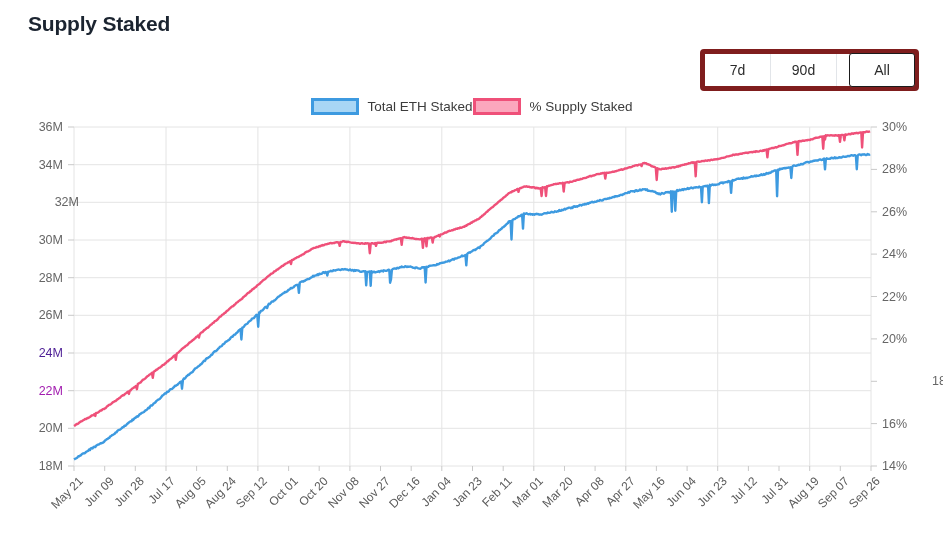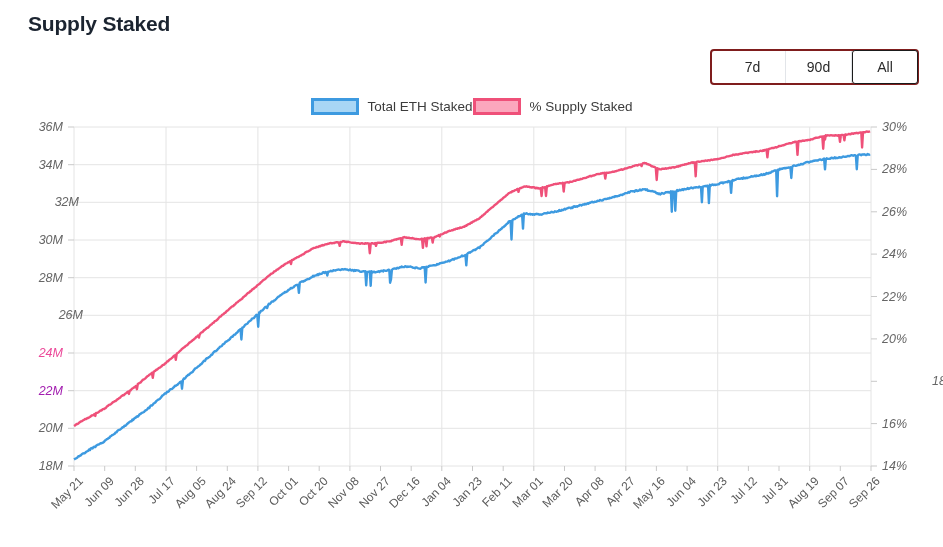--- a/index.html
+++ b/index.html
@@ -9,48 +9,48 @@
     color:#333;overflow:hidden;position:relative;
   }
   #page-title{
     position:absolute;left:28px;top:12px;
     font-size:21px;font-weight:bold;color:#1b2430;
     letter-spacing:-0.2px;
   }
   
   #range-group{
     position:absolute;right:24px;top:49px;
-    display:flex;border:2px solid #7f1d1d;border-radius:4px;
-    background:#fff;overflow:visible;height:32px;padding-left:8px;
+    display:flex;border:5px solid #7f1d1d;border-radius:4px;
+    background:#fff;overflow:visible;height:32px;
   }
   .range-btn{
     width:66px;height:32px;line-height:32px;text-align:center;
     font-size:14px;color:#2b2b2b;background:#fff;
     border-right:1px solid #e2e5e9;box-sizing:border-box;
     cursor:pointer;user-select:none;
   }
   .range-btn:first-child{border-radius:4px 0 0 4px;}
   .range-btn:last-child{border-right:none;border-radius:0 4px 4px 0;}
   .range-btn.selected{
     border:1px solid #1b1b1b;border-radius:3px;
-    position:relative;z-index:2;margin:-1px -1px -1px 0;
+    position:relative;z-index:2;margin:-1px -1px -1px 12px;
     height:34px;line-height:32px;
   }
   
   #legend{
     position:absolute;left:0;right:0;top:98px;
     display:flex;justify-content:center;align-items:center;
   }
   .legend-item{display:flex;align-items:center;gap:9px;cursor:pointer;}
   .legend-swatch{width:48px;height:17px;box-sizing:border-box;border-width:3px;border-style:solid;}
   .legend-label{font-size:13.5px;color:#3c3c3c;}
   
   #chart-area{position:absolute;left:0;top:0;width:943px;height:547px;}
   .axis-label{
-    position:absolute;font-size:12.5px;color:#666;white-space:nowrap;font-style:italic;
+    position:absolute;font-size:12.5px;color:#666;white-space:nowrap;
   }
   .y-left{right:0;text-align:right;transform:translateY(-50%);}
   .y-right{left:0;text-align:left;transform:translateY(-50%);}
   .x-tick{
     position:absolute;font-size:12px;color:#5b5b5b;white-space:nowrap;
     transform-origin:right top;transform:rotate(-45deg);
     text-align:right;
   }
 </style>
 </head>
@@ -143,22 +143,22 @@
       <line x1="871" y1="211.8" x2="877" y2="211.8" stroke="#c9c9c9" stroke-width="1"></line>
       <line x1="871" y1="169.4" x2="877" y2="169.4" stroke="#c9c9c9" stroke-width="1"></line>
       <line x1="871" y1="127.0" x2="877" y2="127.0" stroke="#c9c9c9" stroke-width="1"></line>
       <path d="M74.0,426.1L74.9,425.5L75.8,424.7L76.7,424.0L77.5,424.1L78.4,423.5L79.3,422.5L80.2,421.9L81.1,421.4L82.0,421.2L82.9,420.4L83.7,420.0L84.6,419.4L85.5,418.9L86.4,419.0L87.3,417.9L88.2,418.0L89.1,417.4L89.9,417.0L90.8,416.3L91.7,415.5L92.6,415.3L93.5,415.0L94.4,414.0L95.3,415.9L96.1,413.0L97.0,412.9L97.9,412.6L98.8,412.0L99.7,411.1L100.6,410.5L101.5,410.6L102.3,409.5L103.2,409.0L104.1,409.1L105.0,408.4L105.9,407.9L106.8,406.6L107.7,406.0L108.5,405.3L109.4,404.6L110.3,404.6L111.2,403.9L112.1,403.0L113.0,402.2L113.8,401.9L114.7,401.2L115.6,401.0L116.5,400.3L117.4,399.2L118.3,399.0L119.2,398.0L120.0,397.9L120.9,396.6L121.8,395.9L122.7,395.3L123.6,395.3L124.5,394.5L125.4,393.5L126.2,393.2L127.1,392.3L128.0,391.6L128.9,393.9L129.8,390.7L130.7,390.3L131.6,389.1L132.4,388.5L133.3,388.0L134.2,387.3L135.1,386.9L136.0,385.9L136.9,389.2L137.8,384.1L138.6,383.6L139.5,382.8L140.4,382.6L141.3,381.6L142.2,380.5L143.1,379.7L144.0,379.3L144.8,378.8L145.7,378.1L146.6,377.0L147.5,376.2L148.4,375.7L149.3,374.7L150.2,374.2L151.0,373.6L151.9,372.8L152.8,377.7L153.7,371.8L154.6,371.1L155.5,370.6L156.4,369.7L157.2,369.5L158.1,368.7L159.0,367.8L159.9,367.6L160.8,366.8L161.7,366.2L162.6,365.1L163.4,364.8L164.3,364.5L165.2,363.3L166.1,363.0L167.0,361.5L167.9,361.4L168.8,360.4L169.6,359.5L170.5,359.1L171.4,358.4L172.3,357.6L173.2,356.7L174.1,355.8L175.0,355.2L175.8,359.7L176.7,353.7L177.6,353.1L178.5,352.4L179.4,351.5L180.3,350.6L181.2,349.8L182.0,348.9L182.9,348.2L183.8,347.6L184.7,347.0L185.6,345.9L186.5,345.6L187.4,345.0L188.2,344.0L189.1,342.9L190.0,342.4L190.9,341.7L191.8,341.1L192.7,340.1L193.6,339.7L194.4,338.8L195.3,338.2L196.2,336.9L197.1,336.6L198.0,335.4L198.9,337.6L199.7,334.5L200.6,333.1L201.5,332.4L202.4,332.1L203.3,331.1L204.2,330.1L205.1,329.6L205.9,329.1L206.8,328.0L207.7,327.8L208.6,327.0L209.5,326.0L210.4,325.1L211.3,324.5L212.1,323.8L213.0,322.8L213.9,322.5L214.8,321.1L215.7,320.9L216.6,320.3L217.5,319.5L218.3,318.6L219.2,317.4L220.1,316.6L221.0,316.3L221.9,315.1L222.8,314.5L223.7,314.0L224.5,312.9L225.4,312.8L226.3,311.5L227.2,310.8L228.1,310.2L229.0,309.2L229.9,308.4L230.7,307.6L231.6,306.8L232.5,306.3L233.4,306.0L234.3,304.8L235.2,304.4L236.1,303.1L236.9,302.6L237.8,302.0L238.7,301.0L239.6,300.5L240.5,299.8L241.4,299.2L242.3,298.5L243.1,297.3L244.0,296.7L244.9,295.9L245.8,295.4L246.7,294.2L247.6,293.3L248.5,292.6L249.3,292.5L250.2,291.2L251.1,291.0L252.0,289.6L252.9,289.1L253.8,288.6L254.7,287.6L255.5,287.2L256.4,286.5L257.3,285.3L258.2,284.8L259.1,284.1L260.0,283.5L260.9,282.2L261.7,281.7L262.6,280.7L263.5,280.1L264.4,279.5L265.3,278.9L266.2,278.1L267.1,276.9L267.9,276.4L268.8,275.6L269.7,275.3L270.6,274.1L271.5,273.6L272.4,273.4L273.3,272.7L274.1,271.5L275.0,271.3L275.9,270.7L276.8,269.6L277.7,269.5L278.6,268.7L279.4,268.1L280.3,267.5L281.2,266.8L282.1,265.9L283.0,265.9L283.9,264.9L284.8,264.4L285.6,263.6L286.5,263.4L287.4,263.0L288.3,262.2L289.2,262.0L290.1,261.2L291.0,264.0L291.8,260.2L292.7,259.8L293.6,259.5L294.5,258.8L295.4,258.3L296.3,257.9L297.2,257.1L298.0,257.0L298.9,256.8L299.8,255.8L300.7,255.6L301.6,255.1L302.5,254.4L303.4,254.3L304.2,253.7L305.1,252.6L306.0,252.2L306.9,251.6L307.8,251.5L308.7,250.9L309.6,250.6L310.4,250.0L311.3,249.2L312.2,248.7L313.1,248.3L314.0,247.9L314.9,247.9L315.8,247.7L316.6,246.9L317.5,247.0L318.4,247.0L319.3,246.0L320.2,246.4L321.1,245.5L322.0,245.7L322.8,245.0L323.7,245.4L324.6,244.7L325.5,244.4L326.4,244.2L327.3,244.1L328.2,243.7L329.0,243.6L329.9,243.2L330.8,243.0L331.7,243.3L332.6,243.2L333.5,243.0L334.4,243.1L335.2,242.5L336.1,242.3L337.0,242.2L337.9,242.5L338.8,242.5L339.7,245.9L340.6,242.0L341.4,241.9L342.3,241.6L343.2,241.2L344.1,241.2L345.0,241.8L345.9,241.6L346.8,242.1L347.6,241.8L348.5,241.8L349.4,242.1L350.3,242.4L351.2,242.6L352.1,242.8L352.9,242.6L353.8,243.0L354.7,242.8L355.6,242.9L356.5,243.3L357.4,243.3L358.3,243.3L359.1,243.4L360.0,243.8L360.9,243.4L361.8,243.2L362.7,243.5L363.6,243.7L364.5,243.9L365.3,243.2L366.2,243.6L367.1,243.3L368.0,243.4L368.9,243.5L369.8,253.2L370.7,243.9L371.5,243.3L372.4,243.2L373.3,243.6L374.2,243.7L375.1,243.1L376.0,245.8L376.9,242.9L377.7,242.8L378.6,242.7L379.5,242.7L380.4,242.8L381.3,242.6L382.2,242.7L383.1,242.5L383.9,241.9L384.8,241.8L385.7,242.2L386.6,241.5L387.5,241.4L388.4,241.4L389.3,241.5L390.1,241.2L391.0,241.2L391.9,240.5L392.8,240.5L393.7,240.0L394.6,239.7L395.5,239.5L396.3,239.7L397.2,238.9L398.1,239.0L399.0,238.5L399.9,238.4L400.8,238.2L401.7,244.8L402.5,237.9L403.4,237.4L404.3,237.0L405.2,237.5L406.1,237.4L407.0,237.9L407.9,237.8L408.7,237.6L409.6,238.1L410.5,238.1L411.4,238.4L412.3,238.0L413.2,238.3L414.1,238.8L414.9,238.8L415.8,239.0L416.7,239.0L417.6,239.1L418.5,239.1L419.4,239.4L420.3,239.4L421.1,239.0L422.0,238.7L422.9,247.9L423.8,239.0L424.7,238.3L425.6,238.5L426.5,246.4L427.3,238.0L428.2,237.9L429.1,238.3L430.0,237.6L430.9,237.4L431.8,237.6L432.7,242.5L433.5,237.7L434.4,237.5L435.3,236.7L436.2,236.6L437.1,235.9L438.0,235.9L438.8,235.0L439.7,236.5L440.6,234.5L441.5,234.4L442.4,234.1L443.3,233.7L444.2,233.1L445.0,232.4L445.9,232.7L446.8,232.2L447.7,231.5L448.6,231.3L449.5,230.6L450.4,230.8L451.2,230.5L452.1,230.1L453.0,230.2L453.9,229.4L454.8,229.6L455.7,228.8L456.6,228.8L457.4,228.7L458.3,228.1L459.2,228.3L460.1,227.5L461.0,227.8L461.9,227.6L462.8,227.0L463.6,226.7L464.5,226.9L465.4,225.7L466.3,225.9L467.2,224.8L468.1,224.4L469.0,224.0L469.8,223.9L470.7,222.8L471.6,222.9L472.5,221.8L473.4,221.5L474.3,221.2L475.2,220.4L476.0,220.4L476.9,219.5L477.8,219.3L478.7,218.9L479.6,218.3L480.5,217.1L481.4,216.8L482.2,215.7L483.1,215.4L484.0,214.3L484.9,213.9L485.8,212.6L486.7,211.9L487.6,211.4L488.4,210.3L489.3,209.7L490.2,208.9L491.1,208.1L492.0,207.3L492.9,207.1L493.8,206.0L494.6,205.2L495.5,204.6L496.4,204.0L497.3,203.1L498.2,202.2L499.1,201.3L500.0,200.9L500.8,199.8L501.7,199.5L502.6,198.6L503.5,197.7L504.4,197.1L505.3,196.5L506.2,195.4L507.0,195.0L507.9,194.0L508.8,193.1L509.7,192.8L510.6,192.3L511.5,192.2L512.4,191.1L513.2,191.2L514.1,190.8L515.0,190.1L515.9,190.1L516.8,189.4L517.7,188.9L518.5,191.9L519.4,188.6L520.3,187.9L521.2,188.0L522.1,187.4L523.0,187.1L523.9,186.6L524.7,186.5L525.6,186.7L526.5,186.3L527.4,186.8L528.3,186.6L529.2,186.7L530.1,187.4L530.9,187.2L531.8,187.6L532.7,187.1L533.6,187.2L534.5,187.5L535.4,188.2L536.3,187.7L537.1,188.4L538.0,187.9L538.9,188.5L539.8,188.3L540.7,188.1L541.6,196.0L542.5,187.3L543.3,187.7L544.2,187.3L545.1,187.1L546.0,196.0L546.9,186.1L547.8,186.4L548.7,185.7L549.5,185.7L550.4,185.4L551.3,185.1L552.2,184.8L553.1,184.6L554.0,184.1L554.9,184.1L555.7,183.8L556.6,184.0L557.5,183.6L558.4,183.7L559.3,183.2L560.2,183.2L561.1,183.4L561.9,183.3L562.8,182.7L563.7,191.5L564.6,183.1L565.5,182.6L566.4,182.4L567.3,182.3L568.1,182.3L569.0,182.5L569.9,181.8L570.8,181.7L571.7,181.9L572.6,181.5L573.5,181.0L574.3,180.6L575.2,180.9L576.1,180.3L577.0,179.9L577.9,179.8L578.8,179.7L579.7,179.6L580.5,178.9L581.4,179.1L582.3,178.8L583.2,178.2L584.1,178.1L585.0,178.0L585.9,177.9L586.7,177.4L587.6,177.0L588.5,176.8L589.4,176.2L590.3,175.9L591.2,176.4L592.1,175.8L592.9,175.5L593.8,175.5L594.7,175.2L595.6,174.7L596.5,174.2L597.4,174.1L598.2,173.9L599.1,174.1L600.0,173.9L600.9,173.4L601.8,173.6L602.7,173.0L603.6,173.2L604.4,172.8L605.3,178.6L606.2,172.8L607.1,172.9L608.0,172.8L608.9,172.7L609.8,172.5L610.6,172.4L611.5,172.2L612.4,171.7L613.3,171.6L614.2,171.8L615.1,171.3L616.0,171.3L616.8,170.8L617.7,170.6L618.6,170.4L619.5,169.9L620.4,169.9L621.3,169.3L622.2,169.8L623.0,169.5L623.9,169.2L624.8,168.5L625.7,168.5L626.6,168.3L627.5,168.0L628.4,167.6L629.2,167.3L630.1,167.2L631.0,167.2L631.9,166.9L632.8,166.1L633.7,166.0L634.6,165.8L635.4,165.3L636.3,165.1L637.2,165.5L638.1,165.2L639.0,164.6L639.9,164.6L640.8,164.5L641.6,166.1L642.5,163.7L643.4,163.1L644.3,163.0L645.2,163.3L646.1,163.3L647.0,164.0L647.8,164.1L648.7,164.6L649.6,164.7L650.5,165.3L651.4,166.2L652.3,166.3L653.2,166.8L654.0,166.8L654.9,167.2L655.8,167.9L656.7,180.0L657.6,168.3L658.5,169.1L659.4,168.9L660.2,169.4L661.1,169.4L662.0,168.8L662.9,168.8L663.8,168.8L664.7,168.8L665.6,168.2L666.4,168.7L667.3,168.4L668.2,168.3L669.1,167.9L670.0,167.7L670.9,168.1L671.8,167.4L672.6,167.3L673.5,167.1L674.4,167.6L675.3,167.2L676.2,166.9L677.1,166.4L677.9,166.7L678.8,166.0L679.7,166.2L680.6,165.5L681.5,165.3L682.4,165.0L683.3,164.9L684.1,164.8L685.0,164.1L685.9,164.5L686.8,164.0L687.7,163.9L688.6,163.3L689.5,163.3L690.3,163.1L691.2,162.7L692.1,162.3L693.0,162.9L693.9,162.3L694.8,162.5L695.7,176.3L696.5,161.8L697.4,161.6L698.3,161.5L699.2,161.9L700.1,161.6L701.0,161.5L701.9,161.0L702.7,161.1L703.6,161.0L704.5,161.1L705.4,160.5L706.3,160.6L707.2,160.8L708.1,160.2L708.9,160.4L709.8,160.5L710.7,159.8L711.6,159.6L712.5,160.0L713.4,159.7L714.3,159.3L715.1,159.5L716.0,159.1L716.9,159.4L717.8,158.9L718.7,159.0L719.6,158.6L720.5,158.5L721.3,158.2L722.2,157.9L723.1,157.9L724.0,157.6L724.9,157.5L725.8,157.0L726.7,156.5L727.5,156.4L728.4,156.4L729.3,156.1L730.2,155.8L731.1,155.6L732.0,155.5L732.9,154.8L733.7,154.7L734.6,155.0L735.5,154.5L736.4,154.3L737.3,154.5L738.2,154.5L739.1,153.9L739.9,154.0L740.8,153.6L741.7,153.8L742.6,153.4L743.5,153.1L744.4,153.0L745.3,152.8L746.1,152.8L747.0,152.7L747.9,153.0L748.8,152.4L749.7,152.3L750.6,152.1L751.4,152.0L752.3,152.4L753.2,151.9L754.1,151.6L755.0,152.0L755.9,151.2L756.8,151.5L757.6,151.4L758.5,151.6L759.4,151.3L760.3,150.8L761.2,150.9L762.1,151.1L763.0,150.3L763.8,150.8L764.7,150.0L765.6,150.0L766.5,149.6L767.4,157.3L768.3,149.2L769.2,149.0L770.0,148.6L770.9,148.4L771.8,148.0L772.7,147.9L773.6,148.0L774.5,147.7L775.4,147.2L776.2,147.5L777.1,147.2L778.0,146.7L778.9,146.0L779.8,146.2L780.7,145.9L781.6,145.8L782.4,145.4L783.3,145.3L784.2,145.0L785.1,144.6L786.0,144.2L786.9,143.9L787.8,143.7L788.6,143.5L789.5,143.2L790.4,143.3L791.3,143.2L792.2,142.9L793.1,142.2L794.0,142.3L794.8,141.6L795.7,141.7L796.6,142.0L797.5,154.9L798.4,141.3L799.3,141.4L800.2,140.9L801.0,141.4L801.9,140.9L802.8,140.5L803.7,140.8L804.6,140.7L805.5,140.3L806.4,140.1L807.2,140.4L808.1,139.9L809.0,139.9L809.9,140.1L810.8,139.3L811.7,139.4L812.6,139.3L813.4,138.6L814.3,138.3L815.2,138.0L816.1,137.7L817.0,137.7L817.9,137.6L818.8,137.6L819.6,136.8L820.5,136.6L821.4,136.7L822.3,136.5L823.2,148.7L824.1,136.1L825.0,139.5L825.8,135.3L826.7,135.7L827.6,135.3L828.5,135.4L829.4,135.5L830.3,135.3L831.1,135.4L832.0,135.3L832.9,135.6L833.8,135.5L834.7,135.7L835.6,135.1L836.5,135.3L837.3,135.8L838.2,135.3L839.1,135.2L840.0,141.9L840.9,135.1L841.8,134.9L842.7,134.9L843.5,135.3L844.4,140.3L845.3,134.4L846.2,134.9L847.1,134.6L848.0,134.3L848.9,133.9L849.7,134.3L850.6,134.2L851.5,133.5L852.4,133.4L853.3,133.8L854.2,133.1L855.1,133.3L855.9,133.0L856.8,132.8L857.7,133.3L858.6,133.0L859.5,132.6L860.4,132.5L861.3,132.5L862.1,147.5L863.0,132.3L863.9,132.3L864.8,132.3L865.7,131.9L866.6,131.5L867.5,131.7L868.3,131.7L869.2,131.6L870.1,131.3" fill="none" stroke="#ef5079" stroke-width="2.4" stroke-linejoin="round"></path>
       <path d="M74.0,459.4L74.9,458.9L75.8,458.5L76.7,457.9L77.5,457.4L78.4,456.1L79.3,456.2L80.2,455.6L81.1,455.1L82.0,454.0L82.9,453.5L83.7,453.3L84.6,453.2L85.5,452.5L86.4,451.7L87.3,451.2L88.2,450.9L89.1,449.4L89.9,450.1L90.8,448.4L91.7,448.0L92.6,448.4L93.5,447.0L94.4,446.6L95.3,447.1L96.1,445.8L97.0,445.1L97.9,444.7L98.8,444.5L99.7,444.0L100.6,443.1L101.5,443.4L102.3,442.8L103.2,442.5L104.1,441.8L105.0,440.5L105.9,439.9L106.8,439.2L107.7,438.8L108.5,438.0L109.4,437.8L110.3,436.4L111.2,436.0L112.1,435.1L113.0,434.8L113.8,434.3L114.7,433.7L115.6,432.4L116.5,432.4L117.4,430.9L118.3,430.2L119.2,429.9L120.0,429.7L120.9,428.9L121.8,428.1L122.7,427.1L123.6,427.1L124.5,425.7L125.4,425.8L126.2,425.1L127.1,424.0L128.0,423.3L128.9,422.4L129.8,421.8L130.7,421.3L131.6,421.3L132.4,419.5L133.3,419.9L134.2,418.5L135.1,417.9L136.0,417.4L136.9,416.4L137.8,416.7L138.6,415.8L139.5,414.3L140.4,414.0L141.3,413.3L142.2,412.7L143.1,412.4L144.0,412.0L144.8,411.0L145.7,410.3L146.6,409.9L147.5,409.0L148.4,407.7L149.3,408.1L150.2,406.3L151.0,405.4L151.9,405.5L152.8,404.7L153.7,403.4L154.6,403.0L155.5,402.3L156.4,401.0L157.2,400.4L158.1,399.7L159.0,399.4L159.9,398.7L160.8,397.7L161.7,396.5L162.6,395.3L163.4,395.1L164.3,393.9L165.2,393.3L166.1,393.5L167.0,391.7L167.9,391.8L168.8,391.4L169.6,390.0L170.5,389.2L171.4,389.1L172.3,388.8L173.2,387.7L174.1,387.0L175.0,385.7L175.8,385.8L176.7,385.1L177.6,384.7L178.5,383.6L179.4,382.9L180.3,381.9L181.2,381.6L182.0,388.7L182.9,380.3L183.8,378.5L184.7,378.7L185.6,377.7L186.5,376.3L187.4,375.7L188.2,374.6L189.1,374.7L190.0,373.6L190.9,372.8L191.8,372.4L192.7,371.9L193.6,370.4L194.4,369.4L195.3,368.4L196.2,368.0L197.1,367.4L198.0,366.6L198.9,366.0L199.7,365.4L200.6,364.3L201.5,364.0L202.4,362.8L203.3,361.6L204.2,360.6L205.1,360.9L205.9,359.0L206.8,358.3L207.7,358.2L208.6,357.2L209.5,357.1L210.4,355.9L211.3,354.8L212.1,354.8L213.0,353.1L213.9,352.0L214.8,351.3L215.7,351.2L216.6,350.6L217.5,349.6L218.3,348.6L219.2,347.8L220.1,346.6L221.0,346.4L221.9,346.0L222.8,344.3L223.7,344.0L224.5,343.5L225.4,342.0L226.3,341.7L227.2,341.1L228.1,340.4L229.0,339.9L229.9,339.1L230.7,337.7L231.6,336.7L232.5,336.8L233.4,335.5L234.3,334.6L235.2,334.6L236.1,333.3L236.9,332.8L237.8,331.9L238.7,330.4L239.6,329.8L240.5,329.1L241.4,339.5L242.3,327.6L243.1,327.4L244.0,326.6L244.9,325.2L245.8,324.4L246.7,324.0L247.6,323.5L248.5,322.0L249.3,321.4L250.2,320.7L251.1,320.2L252.0,318.6L252.9,318.4L253.8,318.2L254.7,317.0L255.5,315.9L256.4,314.8L257.3,315.0L258.2,326.7L259.1,312.4L260.0,312.6L260.9,310.9L261.7,310.7L262.6,310.3L263.5,309.2L264.4,308.1L265.3,307.0L266.2,306.8L267.1,308.1L267.9,305.6L268.8,303.8L269.7,304.0L270.6,303.2L271.5,301.8L272.4,301.4L273.3,301.5L274.1,300.4L275.0,300.3L275.9,299.3L276.8,298.3L277.7,297.2L278.6,296.6L279.4,296.2L280.3,295.3L281.2,294.9L282.1,294.1L283.0,293.3L283.9,293.1L284.8,291.9L285.6,292.3L286.5,291.7L287.4,291.3L288.3,290.0L289.2,289.7L290.1,288.9L291.0,287.9L291.8,288.3L292.7,287.6L293.6,287.4L294.5,286.0L295.4,285.5L296.3,284.9L297.2,285.1L298.0,284.7L298.9,292.9L299.8,282.5L300.7,282.0L301.6,281.5L302.5,281.3L303.4,281.6L304.2,280.7L305.1,280.8L306.0,279.8L306.9,279.5L307.8,279.0L308.7,279.1L309.6,278.7L310.4,277.8L311.3,277.5L312.2,277.0L313.1,275.8L314.0,276.5L314.9,275.6L315.8,275.4L316.6,275.4L317.5,274.3L318.4,275.1L319.3,273.7L320.2,274.0L321.1,273.9L322.0,273.6L322.8,272.5L323.7,272.2L324.6,273.0L325.5,272.0L326.4,272.3L327.3,275.5L328.2,271.6L329.0,271.6L329.9,271.3L330.8,270.8L331.7,271.2L332.6,271.1L333.5,270.2L334.4,270.4L335.2,270.6L336.1,270.2L337.0,269.9L337.9,269.6L338.8,269.5L339.7,269.9L340.6,270.0L341.4,269.5L342.3,269.2L343.2,269.5L344.1,269.4L345.0,269.0L345.9,269.5L346.8,269.4L347.6,269.8L348.5,270.3L349.4,269.9L350.3,269.4L351.2,270.5L352.1,270.2L352.9,269.9L353.8,271.0L354.7,269.9L355.6,270.8L356.5,270.3L357.4,270.4L358.3,270.5L359.1,270.9L360.0,271.6L360.9,271.8L361.8,271.7L362.7,271.3L363.6,271.1L364.5,271.3L365.3,271.1L366.2,285.4L367.1,271.9L368.0,272.0L368.9,271.6L369.8,271.5L370.7,285.8L371.5,271.2L372.4,272.5L373.3,271.9L374.2,271.6L375.1,272.5L376.0,272.1L376.9,271.9L377.7,271.8L378.6,271.3L379.5,272.0L380.4,270.9L381.3,271.1L382.2,270.7L383.1,271.4L383.9,270.3L384.8,270.6L385.7,270.9L386.6,270.9L387.5,270.2L388.4,269.7L389.3,269.9L390.1,282.8L391.0,279.5L391.9,270.0L392.8,269.0L393.7,268.6L394.6,268.5L395.5,268.5L396.3,268.8L397.2,267.8L398.1,268.3L399.0,267.9L399.9,267.3L400.8,267.3L401.7,266.5L402.5,267.1L403.4,267.1L404.3,267.0L405.2,266.3L406.1,266.4L407.0,267.0L407.9,266.4L408.7,266.9L409.6,266.6L410.5,266.5L411.4,267.1L412.3,267.1L413.2,267.9L414.1,267.9L414.9,268.3L415.8,267.4L416.7,267.4L417.6,268.1L418.5,268.3L419.4,268.6L420.3,268.7L421.1,268.2L422.0,267.2L422.9,267.6L423.8,267.1L424.7,267.2L425.6,282.5L426.5,266.8L427.3,267.0L428.2,266.9L429.1,265.9L430.0,265.7L430.9,265.6L431.8,265.6L432.7,265.4L433.5,265.3L434.4,265.2L435.3,265.4L436.2,265.2L437.1,264.0L438.0,264.5L438.8,264.2L439.7,263.3L440.6,263.2L441.5,262.8L442.4,262.6L443.3,262.7L444.2,262.5L445.0,262.1L445.9,261.6L446.8,261.6L447.7,261.3L448.6,260.6L449.5,261.2L450.4,260.5L451.2,260.2L452.1,259.6L453.0,258.9L453.9,259.7L454.8,258.5L455.7,258.5L456.6,258.3L457.4,258.1L458.3,257.5L459.2,257.4L460.1,257.0L461.0,256.5L461.9,255.6L462.8,256.2L463.6,255.9L464.5,255.7L465.4,255.0L466.3,265.4L467.2,254.0L468.1,253.0L469.0,252.5L469.8,252.7L470.7,252.0L471.6,251.5L472.5,250.9L473.4,250.1L474.3,249.8L475.2,250.1L476.0,249.3L476.9,248.6L477.8,247.9L478.7,247.4L479.6,248.0L480.5,246.2L481.4,245.7L482.2,245.3L483.1,244.7L484.0,243.4L484.9,242.5L485.8,242.0L486.7,241.1L487.6,240.6L488.4,240.2L489.3,239.4L490.2,238.7L491.1,237.6L492.0,236.4L492.9,235.8L493.8,235.5L494.6,233.9L495.5,233.5L496.4,233.2L497.3,232.6L498.2,231.6L499.1,230.2L500.0,230.0L500.8,229.1L501.7,228.6L502.6,227.3L503.5,227.1L504.4,226.2L505.3,225.5L506.2,224.4L507.0,223.8L507.9,223.1L508.8,221.4L509.7,221.2L510.6,221.1L511.5,239.5L512.4,220.1L513.2,219.5L514.1,219.1L515.0,219.0L515.9,218.0L516.8,217.6L517.7,217.1L518.5,216.1L519.4,216.3L520.3,215.9L521.2,215.0L522.1,214.7L523.0,228.6L523.9,213.4L524.7,213.6L525.6,213.8L526.5,213.2L527.4,213.8L528.3,214.2L529.2,214.3L530.1,213.8L530.9,214.5L531.8,214.1L532.7,214.7L533.6,214.3L534.5,214.7L535.4,214.1L536.3,213.8L537.1,214.2L538.0,213.9L538.9,214.5L539.8,214.7L540.7,214.4L541.6,214.7L542.5,214.2L543.3,213.8L544.2,213.3L545.1,213.4L546.0,213.2L546.9,213.2L547.8,212.5L548.7,212.9L549.5,212.8L550.4,212.6L551.3,211.8L552.2,212.0L553.1,212.4L554.0,212.4L554.9,211.2L555.7,211.6L556.6,211.8L557.5,211.2L558.4,211.4L559.3,210.0L560.2,210.8L561.1,210.7L561.9,209.8L562.8,210.2L563.7,209.7L564.6,208.8L565.5,209.4L566.4,208.6L567.3,208.4L568.1,207.9L569.0,207.6L569.9,207.6L570.8,208.3L571.7,207.4L572.6,207.9L573.5,206.4L574.3,206.3L575.2,206.9L576.1,206.3L577.0,206.7L577.9,206.1L578.8,205.8L579.7,205.0L580.5,205.0L581.4,205.5L582.3,204.8L583.2,204.4L584.1,204.7L585.0,203.8L585.9,204.4L586.7,204.0L587.6,203.3L588.5,203.8L589.4,202.7L590.3,202.8L591.2,202.2L592.1,201.8L592.9,202.4L593.8,202.3L594.7,201.6L595.6,201.9L596.5,201.7L597.4,200.8L598.2,200.9L599.1,200.8L600.0,200.0L600.9,200.3L601.8,200.5L602.7,200.3L603.6,199.4L604.4,199.2L605.3,198.9L606.2,199.0L607.1,198.8L608.0,198.4L608.9,198.6L609.8,197.8L610.6,198.0L611.5,197.9L612.4,197.1L613.3,196.9L614.2,197.1L615.1,196.2L616.0,196.5L616.8,196.1L617.7,196.3L618.6,195.8L619.5,195.7L620.4,194.9L621.3,194.8L622.2,195.0L623.0,194.3L623.9,194.2L624.8,193.4L625.7,193.1L626.6,193.1L627.5,193.1L628.4,192.0L629.2,192.7L630.1,191.7L631.0,191.1L631.9,191.1L632.8,191.4L633.7,191.1L634.6,191.7L635.4,190.4L636.3,190.2L637.2,191.1L638.1,190.8L639.0,190.5L639.9,189.4L640.8,190.3L641.6,190.2L642.5,189.2L643.4,189.4L644.3,189.3L645.2,189.1L646.1,190.1L647.0,189.3L647.8,190.7L648.7,190.6L649.6,190.8L650.5,191.1L651.4,191.2L652.3,191.0L653.2,191.5L654.0,191.7L654.9,191.8L655.8,192.5L656.7,193.3L657.6,193.1L658.5,194.1L659.4,193.6L660.2,194.4L661.1,193.8L662.0,193.0L662.9,193.4L663.8,193.7L664.7,193.1L665.6,192.3L666.4,192.2L667.3,192.3L668.2,192.0L669.1,192.6L670.0,192.5L670.9,191.2L671.8,211.8L672.6,191.5L673.5,191.7L674.4,191.6L675.3,210.7L676.2,191.4L677.1,190.1L677.9,191.0L678.8,190.5L679.7,189.8L680.6,190.4L681.5,190.0L682.4,189.2L683.3,190.1L684.1,188.9L685.0,189.2L685.9,189.2L686.8,189.1L687.7,188.0L688.6,189.0L689.5,188.6L690.3,188.0L691.2,187.5L692.1,188.1L693.0,188.2L693.9,187.6L694.8,187.4L695.7,187.6L696.5,187.1L697.4,187.4L698.3,187.5L699.2,186.6L700.1,187.3L701.0,187.1L701.9,202.3L702.7,186.6L703.6,186.5L704.5,186.1L705.4,185.9L706.3,186.4L707.2,185.6L708.1,186.3L708.9,203.1L709.8,184.8L710.7,185.8L711.6,184.8L712.5,184.5L713.4,185.1L714.3,184.6L715.1,185.0L716.0,184.7L716.9,184.6L717.8,184.4L718.7,184.3L719.6,183.4L720.5,182.8L721.3,182.8L722.2,182.4L723.1,183.3L724.0,182.5L724.9,182.4L725.8,182.1L726.7,181.9L727.5,182.2L728.4,180.9L729.3,181.7L730.2,181.4L731.1,192.8L732.0,180.8L732.9,179.9L733.7,180.5L734.6,179.9L735.5,179.9L736.4,179.0L737.3,178.9L738.2,178.5L739.1,178.8L739.9,178.9L740.8,178.5L741.7,178.2L742.6,178.8L743.5,177.5L744.4,178.2L745.3,178.3L746.1,177.7L747.0,178.1L747.9,177.6L748.8,177.4L749.7,177.1L750.6,176.8L751.4,176.2L752.3,176.5L753.2,176.5L754.1,176.1L755.0,175.6L755.9,176.2L756.8,175.5L757.6,175.9L758.5,175.9L759.4,175.3L760.3,175.2L761.2,174.2L762.1,175.0L763.0,175.0L763.8,174.0L764.7,174.7L765.6,174.4L766.5,173.0L767.4,173.5L768.3,173.6L769.2,172.7L770.0,173.0L770.9,172.6L771.8,171.5L772.7,171.5L773.6,171.0L774.5,170.5L775.4,170.5L776.2,170.5L777.1,196.2L778.0,169.6L778.9,170.0L779.8,168.8L780.7,169.2L781.6,168.6L782.4,168.8L783.3,168.2L784.2,168.4L785.1,167.9L786.0,168.3L786.9,167.8L787.8,167.9L788.6,167.4L789.5,167.6L790.4,167.3L791.3,178.0L792.2,166.9L793.1,165.8L794.0,165.4L794.8,165.6L795.7,165.8L796.6,165.5L797.5,165.3L798.4,164.7L799.3,165.0L800.2,164.6L801.0,163.9L801.9,164.3L802.8,164.2L803.7,163.5L804.6,163.0L805.5,162.5L806.4,162.2L807.2,162.0L808.1,161.9L809.0,162.6L809.9,161.8L810.8,161.5L811.7,161.5L812.6,161.4L813.4,160.6L814.3,160.8L815.2,160.4L816.1,160.5L817.0,160.3L817.9,160.6L818.8,159.9L819.6,159.5L820.5,159.4L821.4,160.0L822.3,159.9L823.2,159.1L824.1,158.6L825.0,169.3L825.8,159.6L826.7,158.3L827.6,158.9L828.5,158.9L829.4,158.8L830.3,158.7L831.1,158.0L832.0,157.7L832.9,158.2L833.8,158.3L834.7,157.2L835.6,158.2L836.5,157.7L837.3,158.1L838.2,157.8L839.1,157.2L840.0,157.5L840.9,157.3L841.8,157.5L842.7,156.6L843.5,156.5L844.4,156.9L845.3,156.8L846.2,156.8L847.1,156.3L848.0,156.0L848.9,156.2L849.7,156.1L850.6,155.5L851.5,155.1L852.4,155.3L853.3,155.7L854.2,155.2L855.1,155.1L855.9,155.8L856.8,169.2L857.7,155.5L858.6,154.6L859.5,154.4L860.4,154.6L861.3,155.3L862.1,154.4L863.0,154.5L863.9,154.3L864.8,154.4L865.7,155.0L866.6,155.0L867.5,154.0L868.3,154.5L869.2,154.7L870.1,154.2" fill="none" stroke="#3d9ae0" stroke-width="2.4" stroke-linejoin="round"></path>
     </svg>
   <div id="y-left-labels">
       <div class="axis-label y-left" style="left: 0px; width: 63px; top: 466px; color: rgb(102, 102, 102);">18M</div>
       <div class="axis-label y-left" style="left: 0px; width: 63px; top: 428.333px; color: rgb(102, 102, 102);">20M</div>
       <div class="axis-label y-left" style="left: 0px; width: 63px; top: 390.667px; color: #a21caf;">22M</div>
-      <div class="axis-label y-left" style="left: 0px; width: 63px; top: 353px; color: #ec4899;">24M</div>
-      <div class="axis-label y-left" style="left: 0px; width: 63px; top: 315.333px; color: rgb(102, 102, 102); padding-left: 20px;">26M</div>
+      <div class="axis-label y-left" style="left: 0px; width: 63px; top: 353px; color: #4c1d95;">24M</div>
+      <div class="axis-label y-left" style="left: 0px; width: 63px; top: 315.333px; color: rgb(102, 102, 102);">26M</div>
       <div class="axis-label y-left" style="left: 0px; width: 63px; top: 277.667px; color: rgb(102, 102, 102);">28M</div>
       <div class="axis-label y-left" style="left: 0px; width: 63px; top: 240px; color: rgb(102, 102, 102);">30M</div>
       <div class="axis-label y-left" style="left: 16px; width: 63px; top: 202.333px; color: rgb(102, 102, 102);">32M</div>
       <div class="axis-label y-left" style="left: 0px; width: 63px; top: 164.667px; color: rgb(102, 102, 102);">34M</div>
       <div class="axis-label y-left" style="left: 0px; width: 63px; top: 127px; color: rgb(102, 102, 102);">36M</div>
     </div>
   <div id="y-right-labels">
       <div class="axis-label y-right" style="left: 882px; top: 466px; color: rgb(102, 102, 102);">14%</div>
       <div class="axis-label y-right" style="left: 882px; top: 423.625px; color: rgb(102, 102, 102);">16%</div>
       <div class="axis-label y-right" style="left: 932px; top: 381.25px; color: rgb(102, 102, 102);">18%</div>

